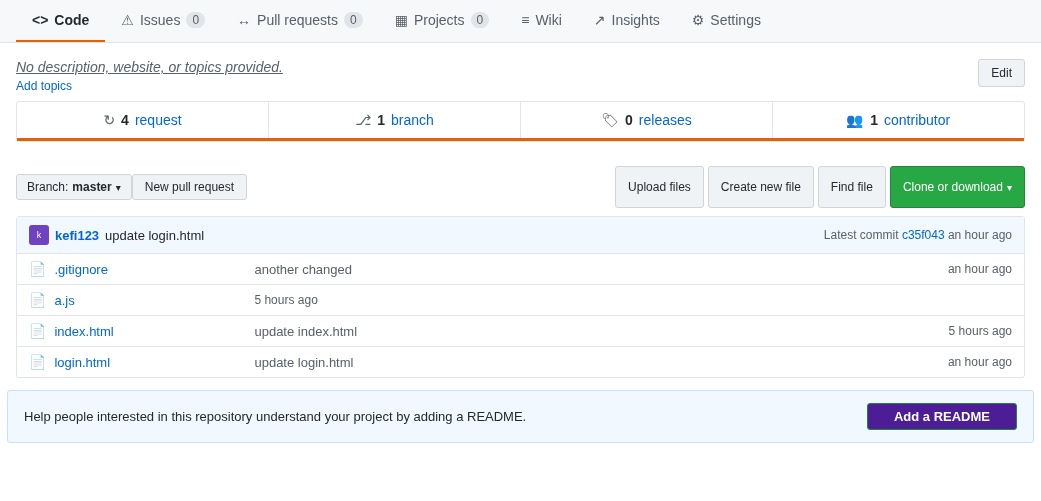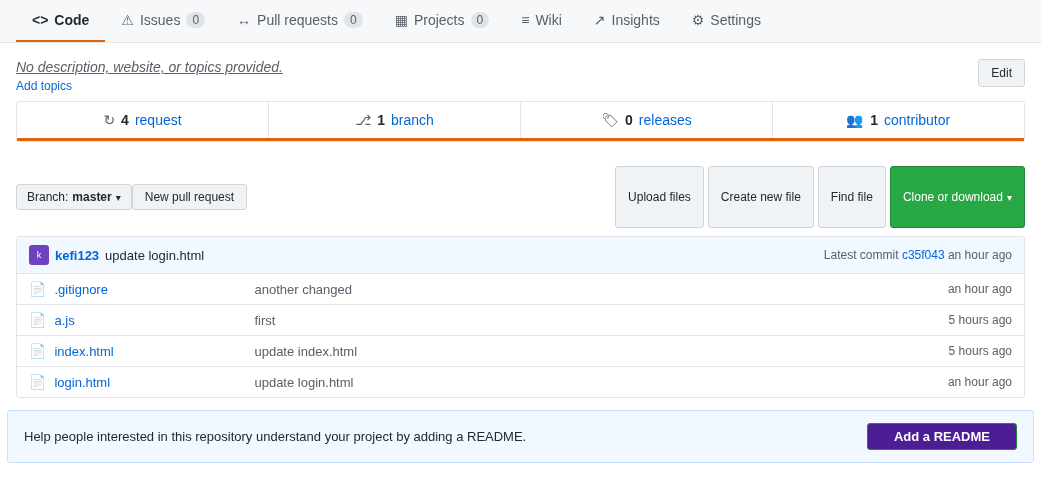--- a/index.html
+++ b/index.html
@@ -24,21 +24,21 @@
     .stat-item:last-child { border-right: none; }
     .stat-icon { color: #586069; }
     .stat-count { font-weight: 600; color: #24292e; }
 
     
     .file-controls { display: flex; align-items: center; justify-content: space-between; padding: 8px 16px; }
     .file-controls-left { display: flex; align-items: flex-end; }
     .file-controls-right { display: flex; gap: 4px; }
     .branch-select { border: 1px solid #d1d5da; background: #eff3f6; border-radius: 3px; padding: 5px 10px; font-size: 12px; cursor: pointer; display: flex; align-items: center; gap: 4px; }
     .btn-default { border: 1px solid #d1d5da; background: #eff3f6; border-radius: 3px; padding: 5px 12px; font-size: 12px; color: #24292e; cursor: pointer; }
-    .btn-green { background: #28a745; border: 1px solid #22863a; color: #fff; border-radius: 3px; padding: 23px 12px; font-size: 12px; cursor: pointer; display: flex; align-items: center; gap: 4px; }
+    .btn-green { background: #28a745; border: 1px solid #22863a; color: #fff; border-radius: 3px; padding: 13px 12px; font-size: 12px; cursor: pointer; display: flex; align-items: center; gap: 4px; }
     .chevron-down { font-size: 10px; }
 
     
     .file-table { border: 1px solid #e1e4e8; border-radius: 3px; margin: 0 16px; }
     
     
     .latest-commit-row { display: flex; align-items: center; background: #f1f8ff; padding: 8px 12px; border-bottom: 1px solid #e1e4e8; justify-content: space-between; }
     .commit-author { display: flex; align-items: center; gap: 6px; font-size: 13px; }
     .avatar-small { width: 20px; height: 20px; border-radius: 3px; background: #6f42c1; display: inline-flex; align-items: center; justify-content: center; color: white; font-size: 9px; }
     .author-name { color: #0366d6; font-weight: 600; font-size: 13px; }
@@ -169,21 +169,20 @@
   <div class="file-row">
     <span class="file-icon">📄</span>
     <span class="file-name">.gitignore</span>
     <span class="file-commit-msg">another changed</span>
     <span class="file-time">an hour ago</span>
   </div>
 
   <div class="file-row">
     <span class="file-icon">📄</span>
     <span class="file-name">a.js</span>
-    <span class="file-commit-msg">first</span>
     <span class="file-time">5 hours ago</span>
   </div>
 
   <div class="file-row">
     <span class="file-icon">📄</span>
     <span class="file-name">index.html</span>
     <span class="file-commit-msg">update index.html</span>
     <span class="file-time">5 hours ago</span>
   </div>
 

